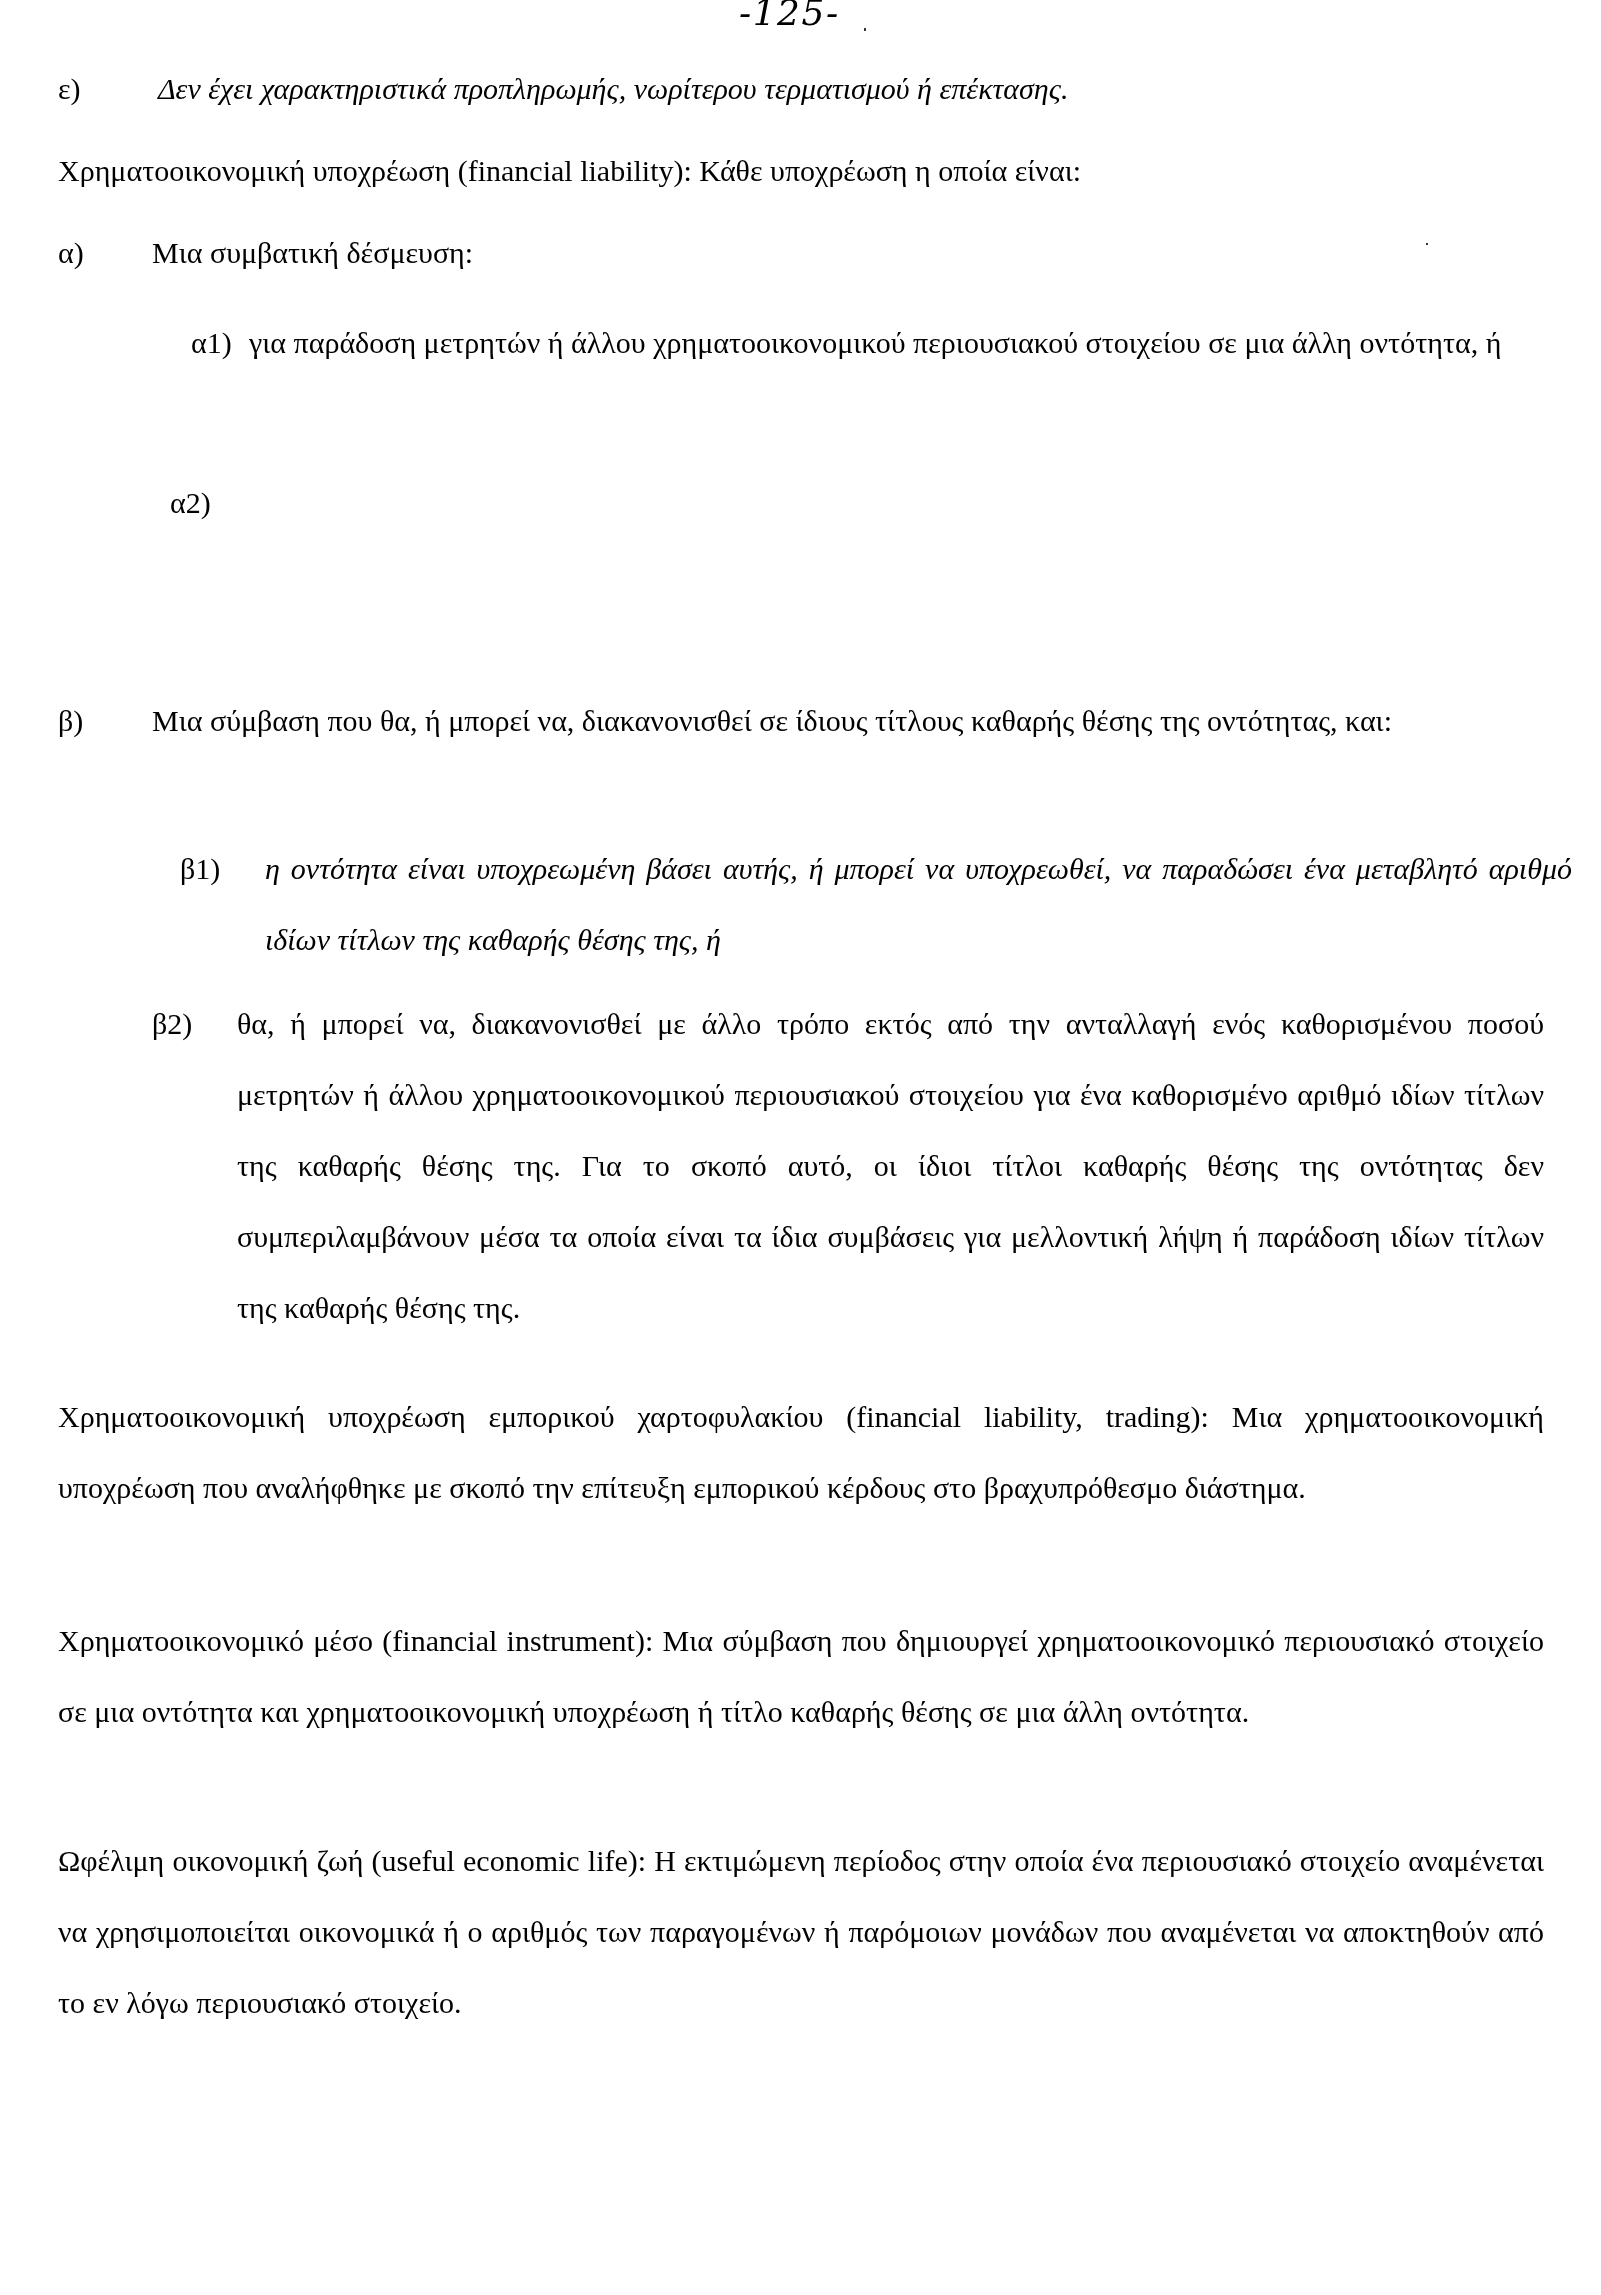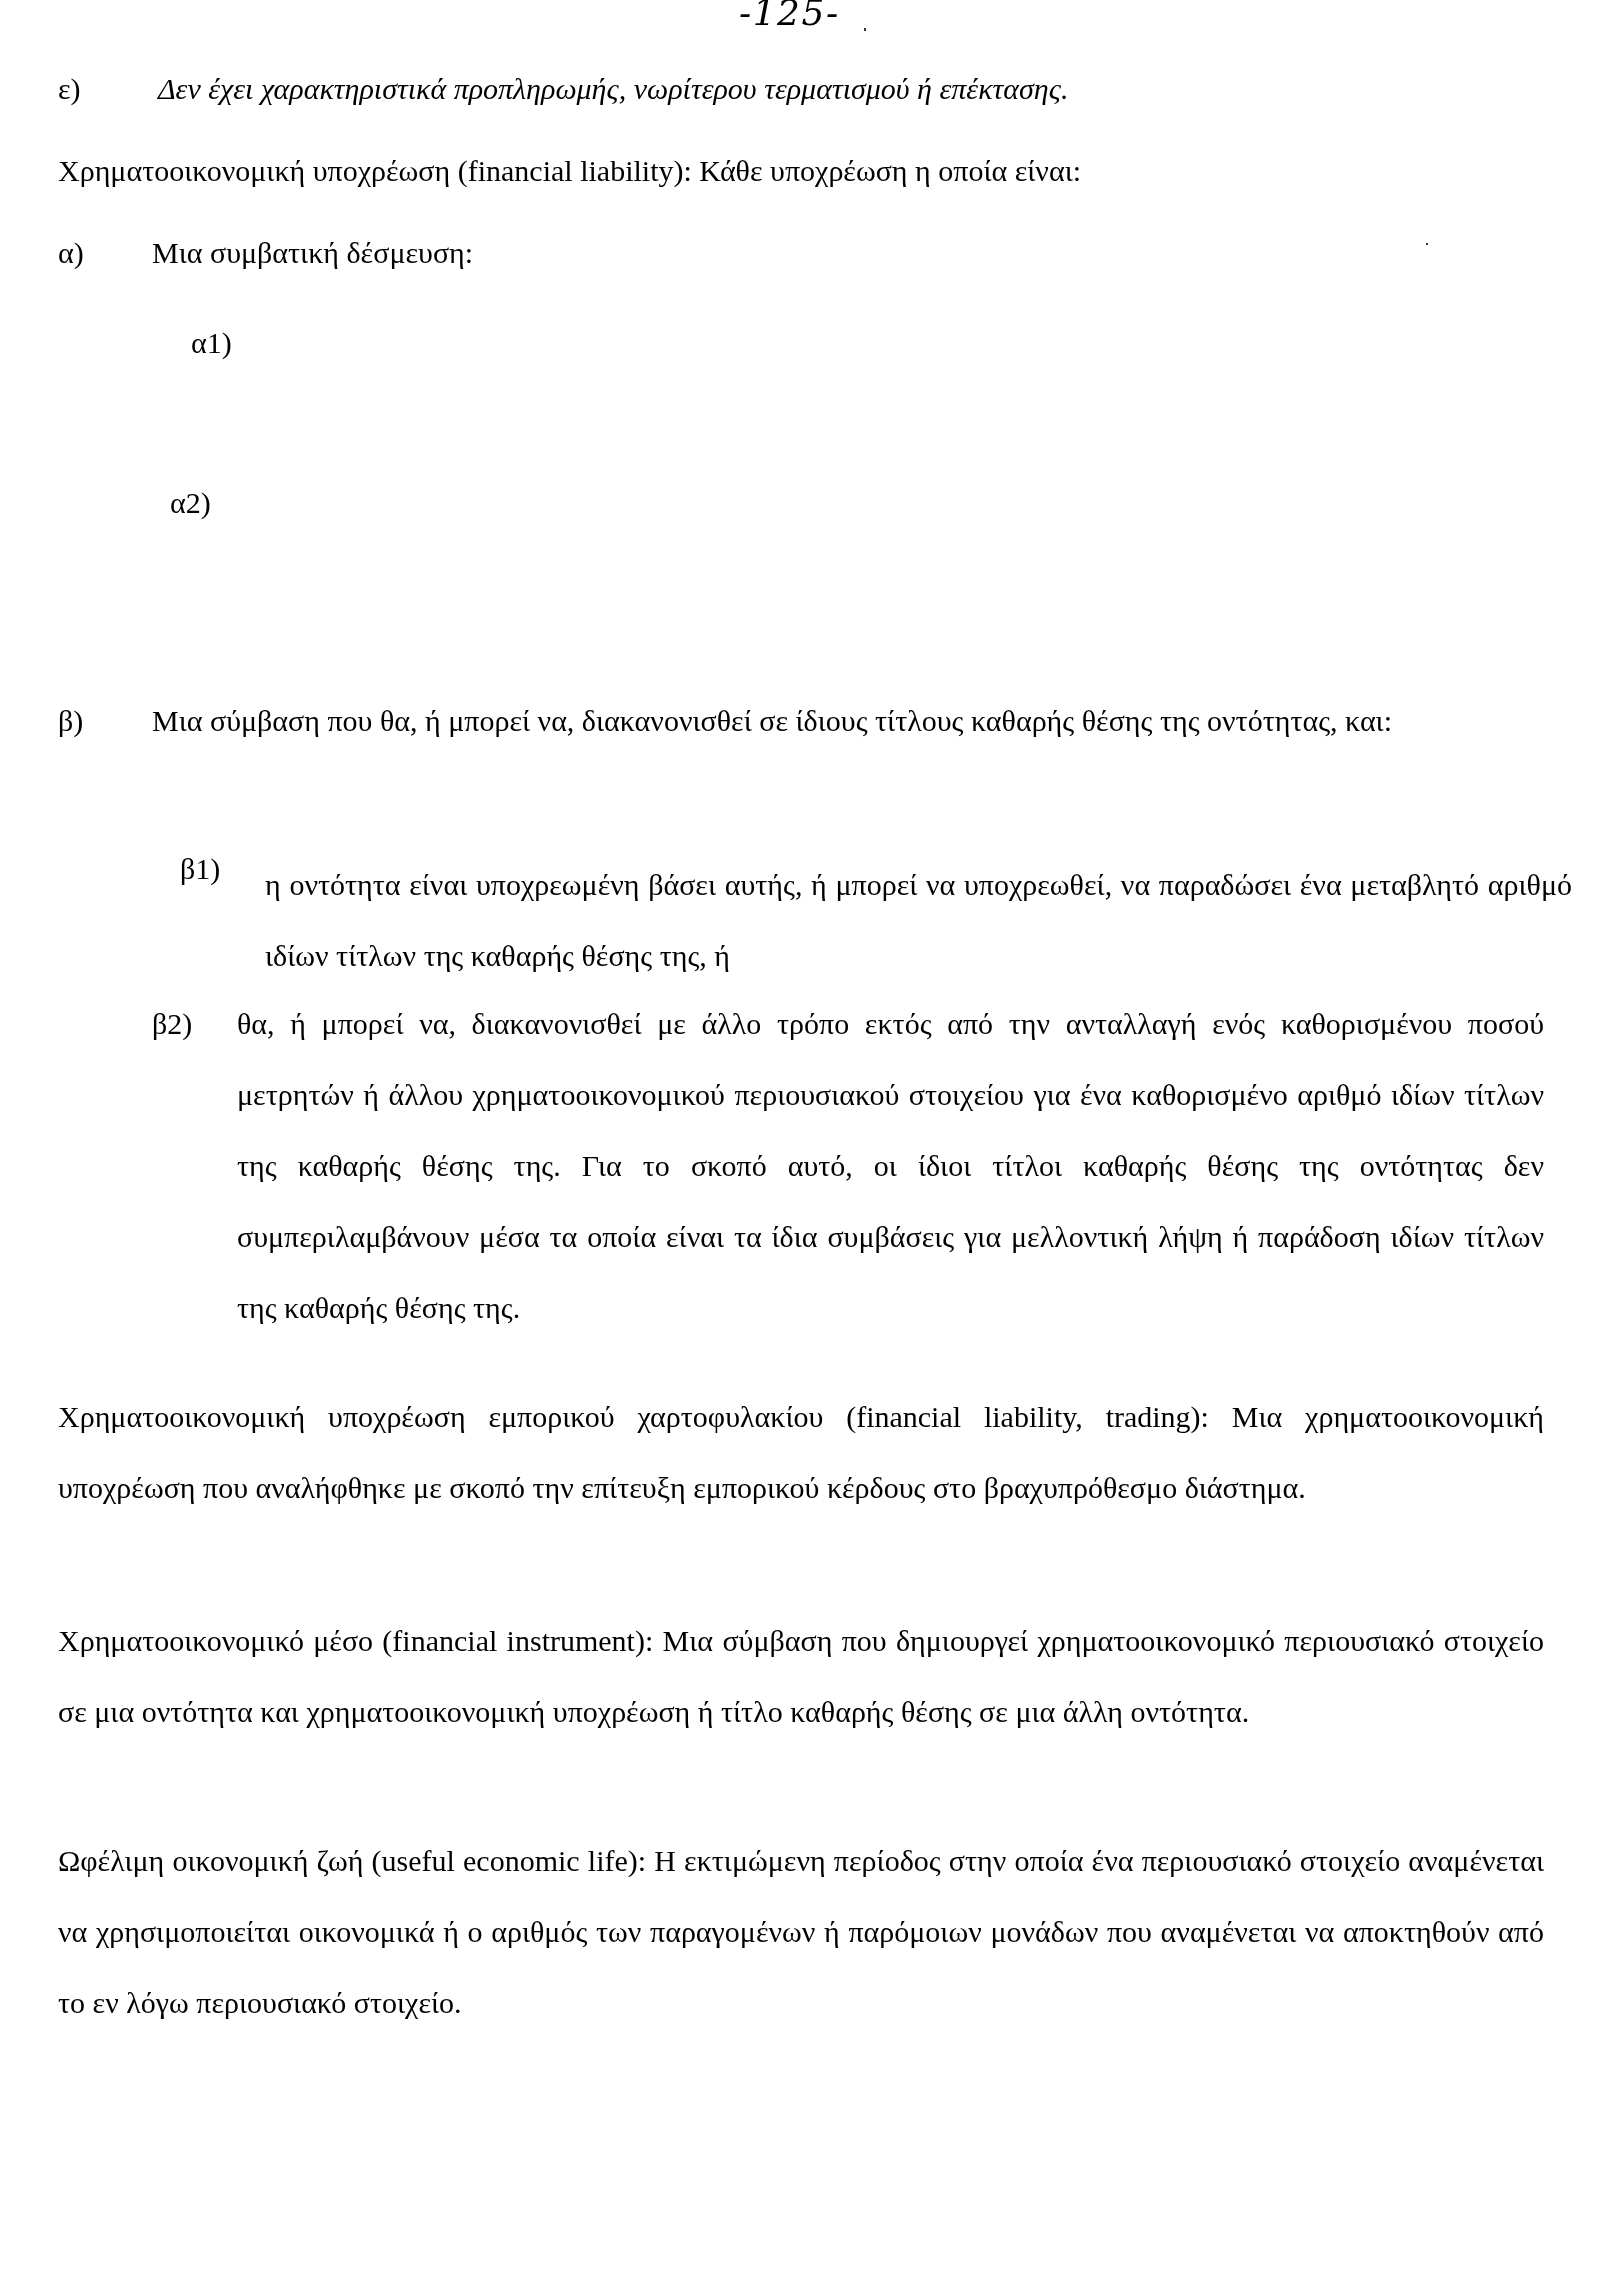--- a/index.html
+++ b/index.html
@@ -72,34 +72,35 @@
   <b>Χρηματοοικονομική υποχρέωση (financial liability)</b><span>:</span><span> Κάθε υποχρέωση η οποία είναι:</span>
 </div>
 
 <div class="item" style="left:58px;top:217px;width:1486px;height:71px;">
   <span class="lbl" style="top:0;line-height:71px;">α)</span>
   <div class="body" style="left:94px;top:0;width:1392px;">Μια συμβατική δέσμευση:</div>
 </div>
 
 <div class="item" style="left:170px;top:307px;width:1374px;height:143px;">
   <span class="lbl" style="top:0;line-height:71px;margin-left:21px;">α1)</span>
+  <div class="body" style="left:79px;top:0;width:1295px;">για παράδοση μετρητών ή άλλου χρηματοοικονομικού περιουσιακού στοιχείου σε μια άλλη οντότητα, ή</div>
 </div>
 
 <div class="item" style="left:170px;top:467px;width:1374px;height:214px;">
   <span class="lbl" style="top:0;line-height:71px;">α2)</span>
 </div>
 
 <div class="item" style="left:58px;top:685px;width:1486px;height:143px;">
   <span class="lbl" style="top:0;line-height:71px;">β)</span>
   <div class="body" style="left:94px;top:0;width:1392px;text-indent:0;">Μια σύμβαση που θα, ή μπορεί να, διακανονισθεί σε ίδιους τίτλους καθαρής θέσης της οντότητας, και:</div>
 </div>
 
 <div class="item" style="left:152px;top:833px;width:1392px;height:143px;margin-left:28px;">
   <span class="lbl" style="top:0;line-height:71px;">β1)</span>
-  <div class="body" style="left:85px;top:16px;width:1307px;">η οντότητα είναι υποχρεωμένη βάσει αυτής, ή μπορεί να υποχρεωθεί, να παραδώσει ένα μεταβλητό αριθμό ιδίων τίτλων της καθαρής θέσης της, ή</div>
+  <div class="body" style="left:85px;top:0;width:1307px;font-style:italic;">η οντότητα είναι υποχρεωμένη βάσει αυτής, ή μπορεί να υποχρεωθεί, να παραδώσει ένα μεταβλητό αριθμό ιδίων τίτλων της καθαρής θέσης της, ή</div>
 </div>
 
 <div class="item" style="left:152px;top:988px;width:1392px;height:429px;">
   <span class="lbl" style="top:0;line-height:71px;">β2)</span>
   <div class="body" style="left:85px;top:0;width:1307px;">θα, ή μπορεί να, διακανονισθεί με άλλο τρόπο εκτός από την ανταλλαγή ενός καθορισμένου ποσού μετρητών ή άλλου χρηματοοικονομικού περιουσιακού στοιχείου για ένα καθορισμένο αριθμό ιδίων τίτλων της καθαρής θέσης της. Για το σκοπό αυτό, οι ίδιοι τίτλοι καθαρής θέσης της οντότητας δεν συμπεριλαμβάνουν μέσα τα οποία είναι τα ίδια συμβάσεις για μελλοντική λήψη ή παράδοση ιδίων τίτλων της καθαρής θέσης της.</div>
 </div>
 
 <div class="block justify" style="top:1381px;">
   <b>Χρηματοοικονομική υποχρέωση εμπορικού χαρτοφυλακίου (financial liability, trading)</b><span>:</span><span> Μια χρηματοοικονομική υποχρέωση που αναλήφθηκε με σκοπό την επίτευξη εμπορικού κέρδους στο βραχυπρόθεσμο διάστημα.</span>
 </div>

